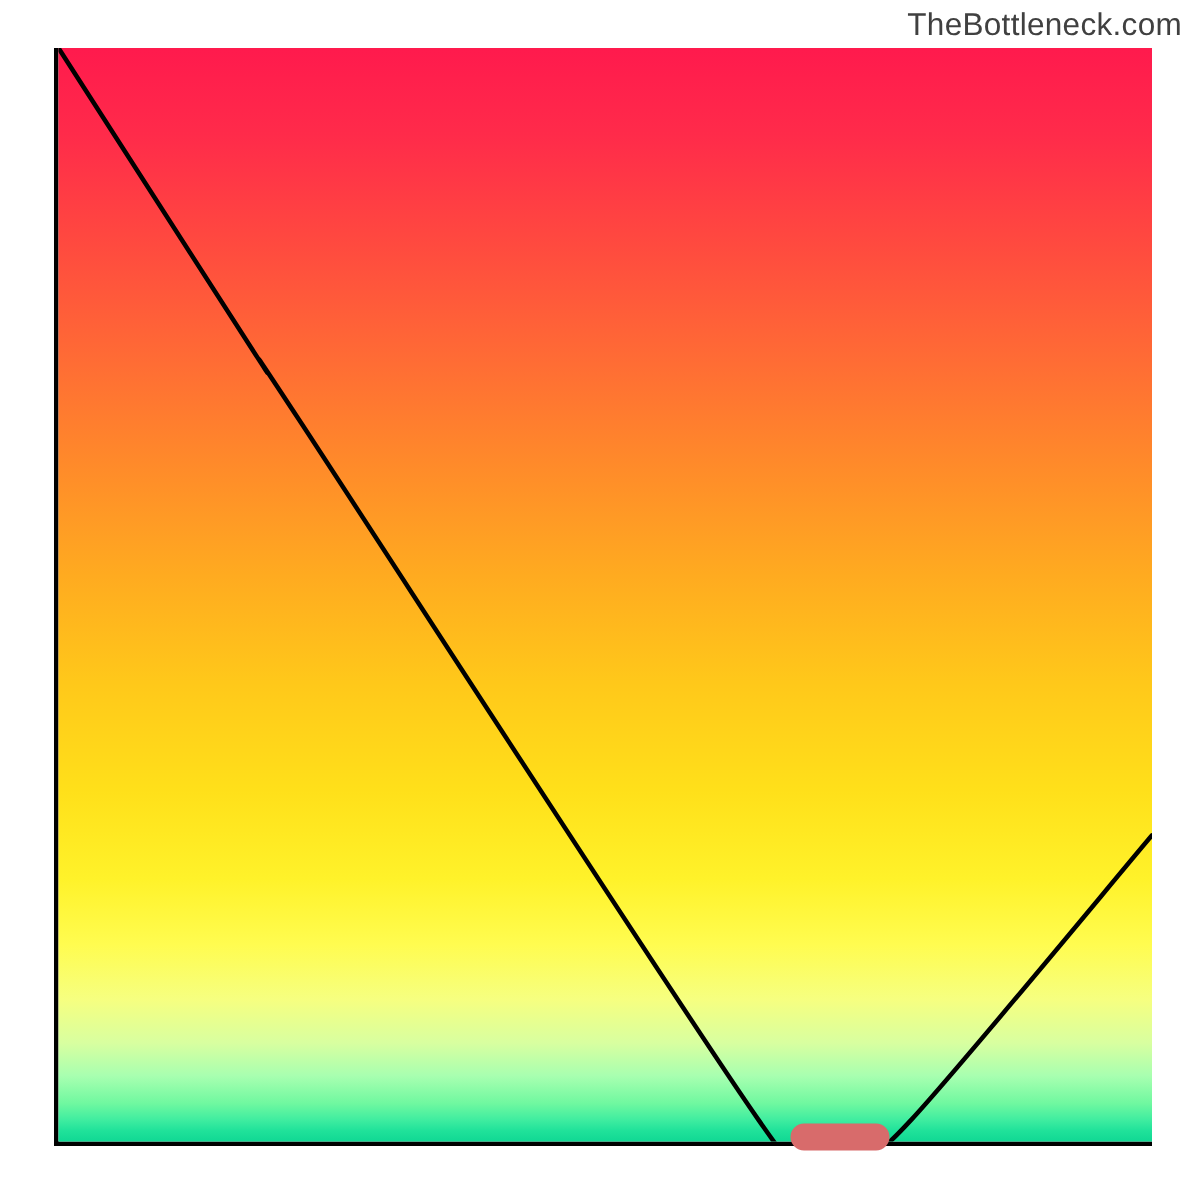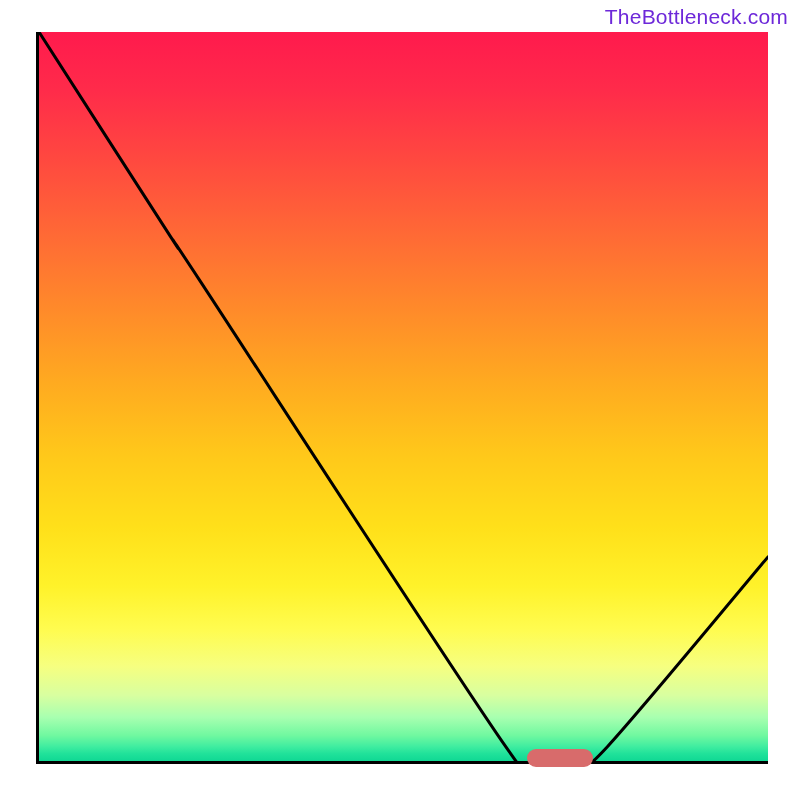--- a/index.html
+++ b/index.html
@@ -9,21 +9,21 @@
     height: 800px;
     background: #ffffff;
     position: relative;
     font-family: Arial, sans-serif;
   }
   .watermark {
     position: absolute;
     top: 5px;
     right: 12px;
     font-size: 21px;
-    color: #6d28d9;
+    color: #404040;
     font-weight: normal;
     letter-spacing: 0.2px;
     margin-left: 24px;
   }
   .plot-area {
     position: absolute;
     left: 36px;
     top: 32px;
     width: 732px;
     height: 732px;

